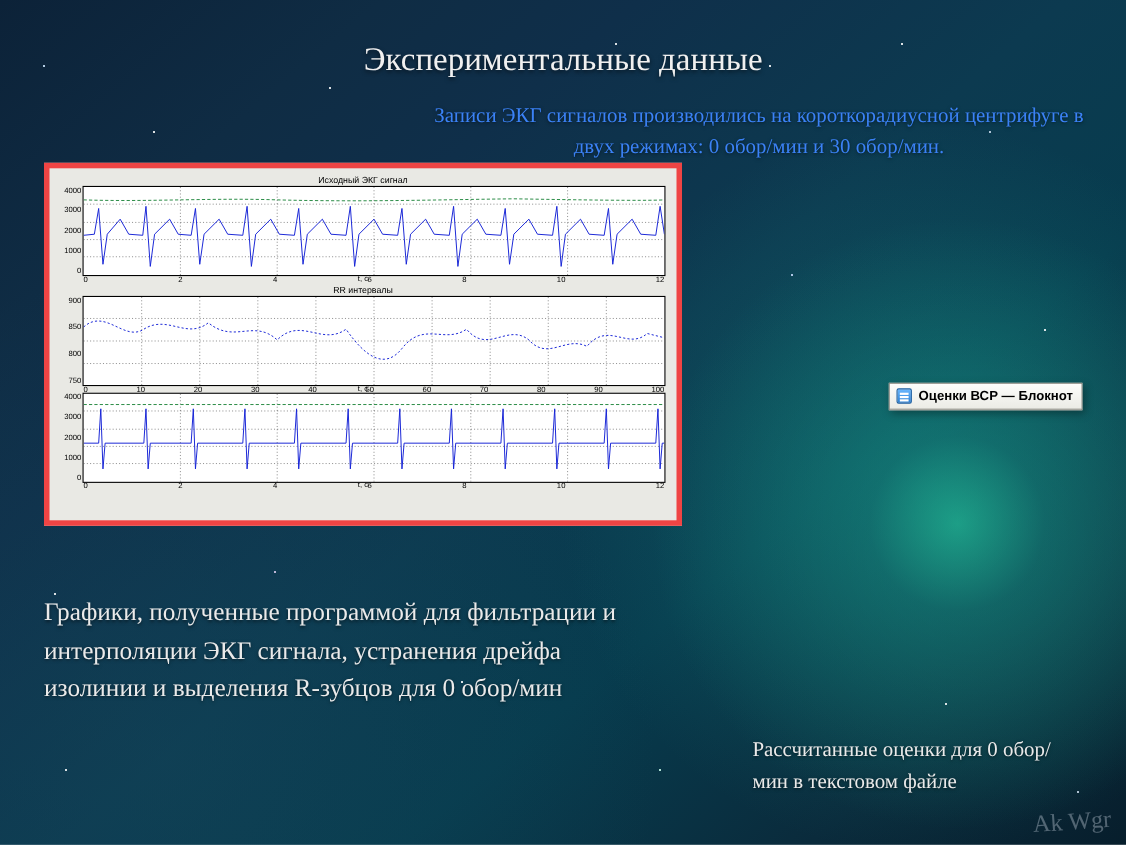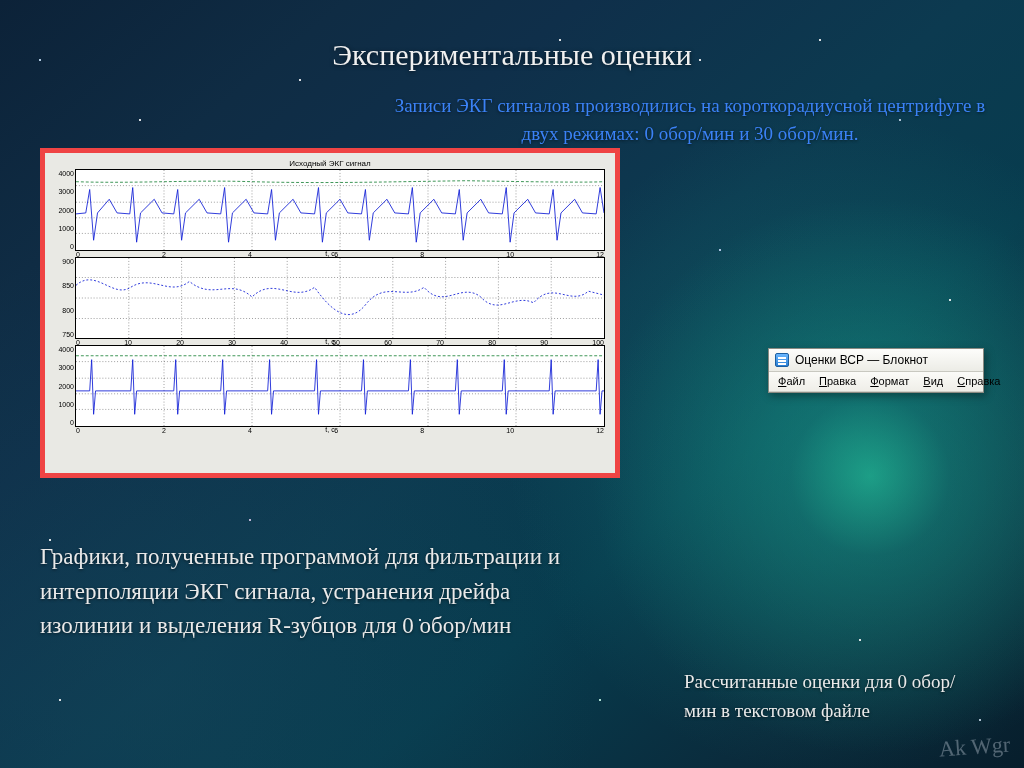--- a/index.html
+++ b/index.html
@@ -97,26 +97,27 @@
   .caption-left {
     position: absolute;
     left: 40px; top: 540px; width: 560px;
     font-size: 23px; line-height: 1.5;
     color: #eaeaea;
     text-shadow: 0 1px 3px rgba(0,0,0,0.55);
   }
   .notepad {
     position: absolute;
     right: 40px; top: 348px;
-    width: 216px;
+    width: 176px;
     background: #f5f5f0;
     border: 1px solid #8a8a82;
     box-shadow: 2px 3px 8px rgba(0,0,0,0.35);
     font-family: "Segoe UI", Tahoma, sans-serif;
     color: #000;
+    font-weight: bold;
   }
   .np-titlebar {
     display:flex; align-items:center; gap:6px;
     background: linear-gradient(#fdfdfb,#ecece6);
     border-bottom:1px solid #c8c8c0;
     padding:4px 6px;
     font-size:12px;
   }
   .np-icon {
     width:14px; height:14px;
@@ -157,21 +158,21 @@
   .sig {
     position:absolute; right:14px; bottom:8px;
     font-family: 'Brush Script MT', cursive;
     font-size:22px; color:rgba(220,230,240,0.35);
     transform: rotate(-4deg);
   }
 </style>
 </head>
 <body>
 
-<h1 class="title">Экспериментальные оценки</h1>
+<h1 class="title">Экспериментальные данные</h1>
 
 <div class="subtitle">Записи ЭКГ сигналов производились на короткорадиусной центрифуге в двух режимах: 0&nbsp;обор/мин и 30&nbsp;обор/мин.</div>
 
 <div class="figure">
 
   <div class="plot-title">Исходный ЭКГ сигнал</div>
   <div class="plot-wrap">
     <div class="plot">
       <div class="ticks">
         <span>4000</span>
@@ -205,20 +206,21 @@
           <path d="M0 12 C 60 14 120 10 180 12 C 260 14 320 12 400 11 C 460 12 520 13 540 12"></path>
         </g>
         <g stroke="#1522d6" stroke-width="0.9" fill="none">
           <path d="M0 45 L10 44 L14 20 L18 72 L22 44 L34 30 L42 44 L55 45 L58 18 L62 74 L66 44 L80 30 L88 44 L100 45 L104 20 L108 72 L112 44 L126 30 L134 44 L148 45 L152 18 L156 74 L160 44 L174 30 L182 44 L196 45 L200 20 L204 72 L208 44 L222 30 L230 44 L244 45 L248 18 L252 74 L256 44 L270 30 L278 44 L292 45 L296 20 L300 72 L304 44 L318 30 L326 44 L340 45 L344 18 L348 74 L352 44 L366 30 L374 44 L388 45 L392 20 L396 72 L400 44 L414 30 L422 44 L436 45 L440 18 L444 74 L448 44 L462 30 L470 44 L484 45 L488 20 L492 72 L496 44 L510 30 L518 44 L532 45 L536 18 L540 44"></path>
         </g>
       </svg>
     </div>
   </div>
   <div class="plot-x">t, с</div>
 
+  <div class="plot-title">RR интервалы</div>
   <div class="plot-wrap">
     <div class="plot">
       <div class="ticks">
         <span>900</span>
         <span>850</span>
         <span>800</span>
         <span>750</span>
       </div>
       <div class="xticks">
         <span>0</span>
@@ -298,24 +300,17 @@
   <div class="plot-x">t, с</div>
 </div>
 
 <div class="caption-left">Графики, полученные программой для фильтрации и интерполяции ЭКГ сигнала, устранения дрейфа изолинии и выделения R-зубцов для 0&nbsp;обор/мин</div>
 
 <div class="notepad">
   <div class="np-titlebar">
     <span class="np-icon"></span>
     <span>Оценки ВСР — Блокнот</span>
   </div>
-  <div class="np-menu">
-    <span><u>Ф</u>айл</span>
-    <span><u>П</u>равка</span>
-    <span><u>Ф</u>ормат</span>
-    <span><u>В</u>ид</span>
-    <span><u>С</u>правка</span>
-  </div>
 </div>
 
 <div class="caption-right">Рассчитанные оценки для 0 обор/мин в текстовом файле</div>
 
 <div class="sig">Ak Wgr</div>
 
 </body></html>

